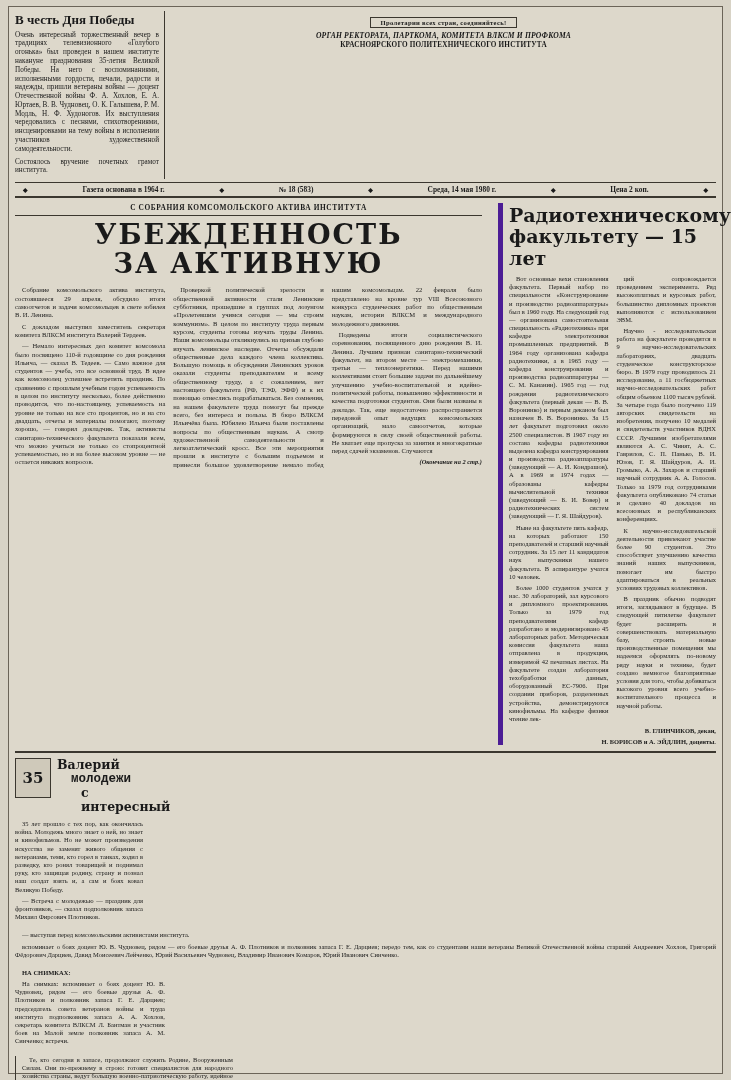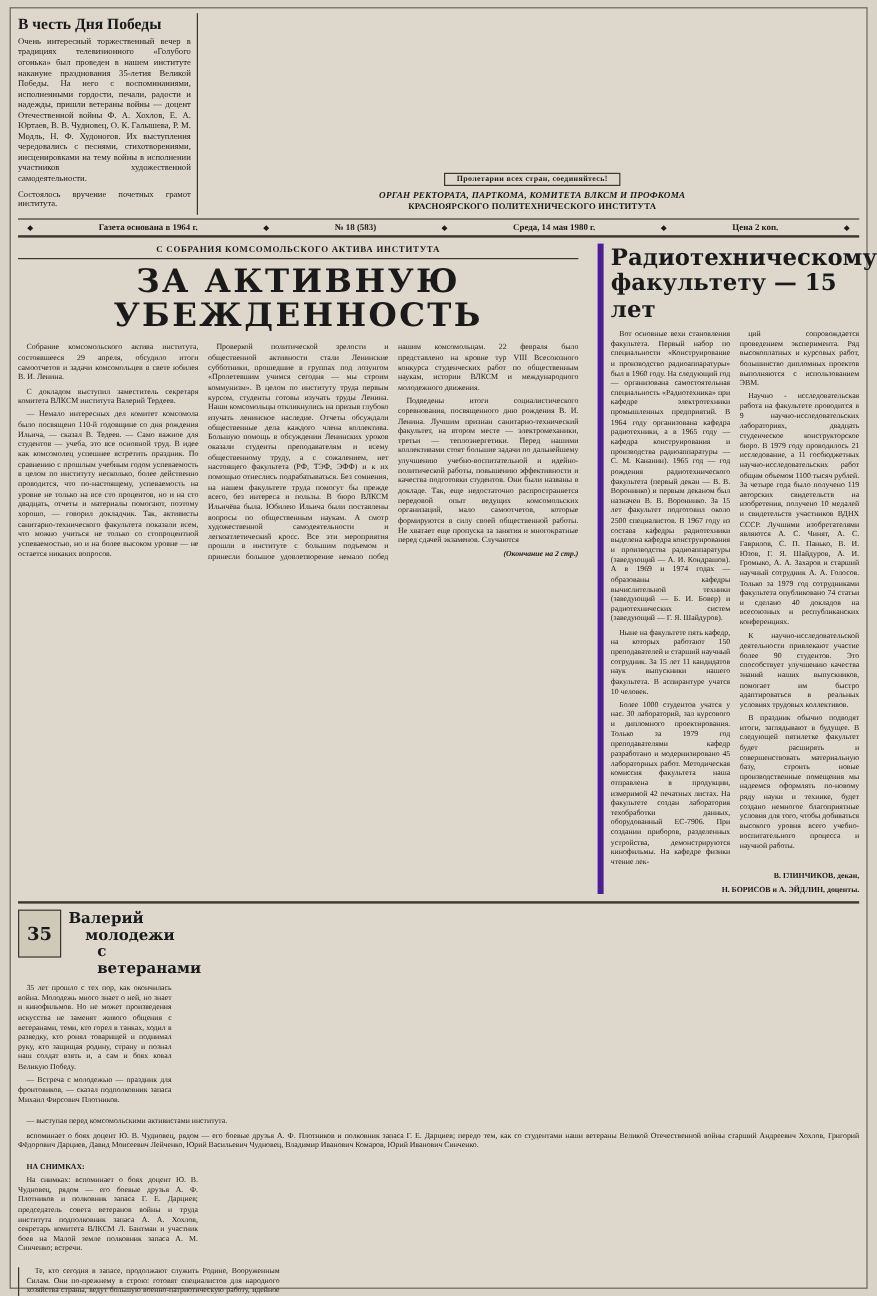--- a/index.html
+++ b/index.html
@@ -19,21 +19,21 @@
   }
   .paper {
     width:100%; height:100%;
     background:#ddd8cb;
     border:1px solid #6b6458;
     padding:4px 6px 6px 6px;
     position:relative;
   }
 
   
-  .masthead { display:flex; gap:6px;align-items:flex-end; }
+  .masthead { display:flex; gap:6px; }
   .mh-left {
     width:150px; flex:none;
     border-right:1px solid #3b372f;
     padding-right:5px;
   }
   .mh-left h2 {
     font-size:13px; line-height:1.05; margin:2px 0 4px 0;
     font-weight:bold; font-family:"Liberation Serif", serif;
   }
   .mh-left p {
@@ -124,21 +124,21 @@
   .badge {
     width:36px; height:40px; flex:none;
     border:1px solid #3b372f; background:#cfc9ba;
     display:flex; align-items:center; justify-content:center;
     font-family:"DejaVu Serif", serif; font-weight:bold; font-size:15px;
   }
   .b2-title {
     font-family:"DejaVu Serif", serif; font-weight:bold;
     font-size:12.5px; line-height:1.12;
   }
-  .b2-title .l2 { padding-left:14px; }
+  .b2-title .l2 { padding-left:14px;font-family:Liberation Mono, monospace; }
   .b2-title .l3 { padding-left:24px; }
   .smalltext { font-size:6.5px; line-height:1.26; text-align:justify; }
   .smalltext p { margin:0 0 3px 0; text-indent:7px; }
   .caption-head { font-weight:bold; font-size:6.5px; }
   .photo-credit { font-style:italic; font-size:6.4px; text-align:right; margin-top:3px; }
 
   
   .photos {
     display:flex; gap:4px; margin-top:7px;
     border-top:1px solid #3b372f; padding-top:5px;
@@ -195,22 +195,22 @@
     <span class="dia">◆</span>
     <span>Цена 2 коп.</span>
     <span class="dia">◆</span>
   </div>
 
   <div class="body-grid">
 
     <div class="col-main">
       <div class="kicker">С СОБРАНИЯ  КОМСОМОЛЬСКОГО  АКТИВА  ИНСТИТУТА</div>
       <div class="headline-main">
+        <div>УБЕЖДЕННОСТЬ</div>
         <div>ЗА АКТИВНУЮ</div>
-        <div>УБЕЖДЕННОСТЬ</div>
       </div>
       <div class="three-col">
         <p>Собрание комсомольского актива института, состоявшееся 29 апреля, обсудило итоги самоотчетов и задачи комсомольцев в свете юбилея В. И. Ленина.</p>
         <p>С докладом выступил заместитель секретаря комитета ВЛКСМ института Валерий Тердеев.</p>
         <p>— Немало интересных дел комитет комсомола было посвящено 110-й годовщине со дня рождения Ильича, — сказал В. Тедеев. — Само важное для студентов — учеба, это все основной труд. В идее как комсомолец успешнее встретить праздник. По сравнению с прошлым учебным годом успеваемость в целом по институту несколько, более действенно проводится, что по-настоящему, успеваемость на уровне не только на все сто процентов, но и на сто двадцать, отчеты и материалы помогают, поэтому хорошо, — говорил докладчик. Так, активисты санитарно-технического факультета показали всем, что можно учиться не только со стопроцентной успеваемостью, но и на более высоком уровне — не остается никаких вопросов.</p>
         <p>Проверкой политической зрелости и общественной активности стали Ленинские субботники, прошедшие в группах под лозунгом «Пролетевшим учимся сегодня — мы строим коммунизм». В целом по институту труда первым курсом, студенты готовы изучать труды Ленина. Наши комсомольцы откликнулись на призыв глубоко изучать ленинское наследие. Отчеты обсуждали общественные дела каждого члена коллектива. Большую помощь в обсуждении Ленинских уроков оказали студенты преподавателям и всему общественному труду, а с сожалением, нет настоящего факультета (РФ, ТЭФ, ЭФФ) и к их помощью отнеслись подрабатываться. Без сомнения, на нашем факультете труда помогут бы прежде всего, без интереса и пользы. В бюро ВЛКСМ Ильичёва была. Юбилею Ильича были поставлены вопросы по общественным наукам. А смотр художественной самодеятельности и легкоатлетический кросс. Все эти мероприятия прошли в институте с большим подъемом и принесли большое удовлетворение немало побед нашим комсомольцам. 22 февраля было представлено на кровне тур VIII Всесоюзного конкурса студенческих работ по общественным наукам, истории ВЛКСМ и международного молодежного движения.</p>
         <p>Подведены итоги социалистического соревнования, посвященного дню рождения В. И. Ленина. Лучшим признан санитарно-технический факультет, на втором месте — электромеханики, третьи — теплоэнергетики. Перед нашими коллективами стоят большие задачи по дальнейшему улучшению учебно-воспитательной и идейно-политической работы, повышению эффективности и качества подготовки студентов. Они были названы в докладе. Так, еще недостаточно распространяется передовой опыт ведущих комсомольских организаций, мало самоотчетов, которые формируются в силу своей общественной работы. Не хватает еще пропуска за занятия и многократные перед сдачей экзаменов. Случаются</p>
         <p class="endnote">(Окончание на 2 стр.)</p>
       </div>
     </div>
@@ -232,21 +232,21 @@
   </div>
 
   <div class="band2">
 
     <div class="b2-a">
       <div class="badge-row">
         <div class="badge">35</div>
         <div class="b2-title">
           <div>Валерий</div>
           <div class="l2">молодежи</div>
-          <div class="l3">с ветеранами</div>
+          <div class="l3">с интересный</div>
         </div>
       </div>
       <div class="smalltext" style="margin-top:6px;">
         <p>35 лет прошло с тех пор, как окончилась война. Молодежь много знает о ней, но знает и кинофильмов. Но не может произведения искусства не заменят живого общения с ветеранами, теми, кто горел в танках, ходил в разведку, кто ронял товарищей и поднимал руку, кто защищая родину, страну и познал наш солдат взять и, а сам и боях ковал Великую Победу.</p>
         <p>— Встреча с молодежью — праздник для фронтовиков, — сказал подполковник запаса Михаил Фирсович Плотников.</p>
       </div>
     </div>
 
     <div class="b2-b smalltext">
       <p>— выступая перед комсомольскими активистами института.</p>

